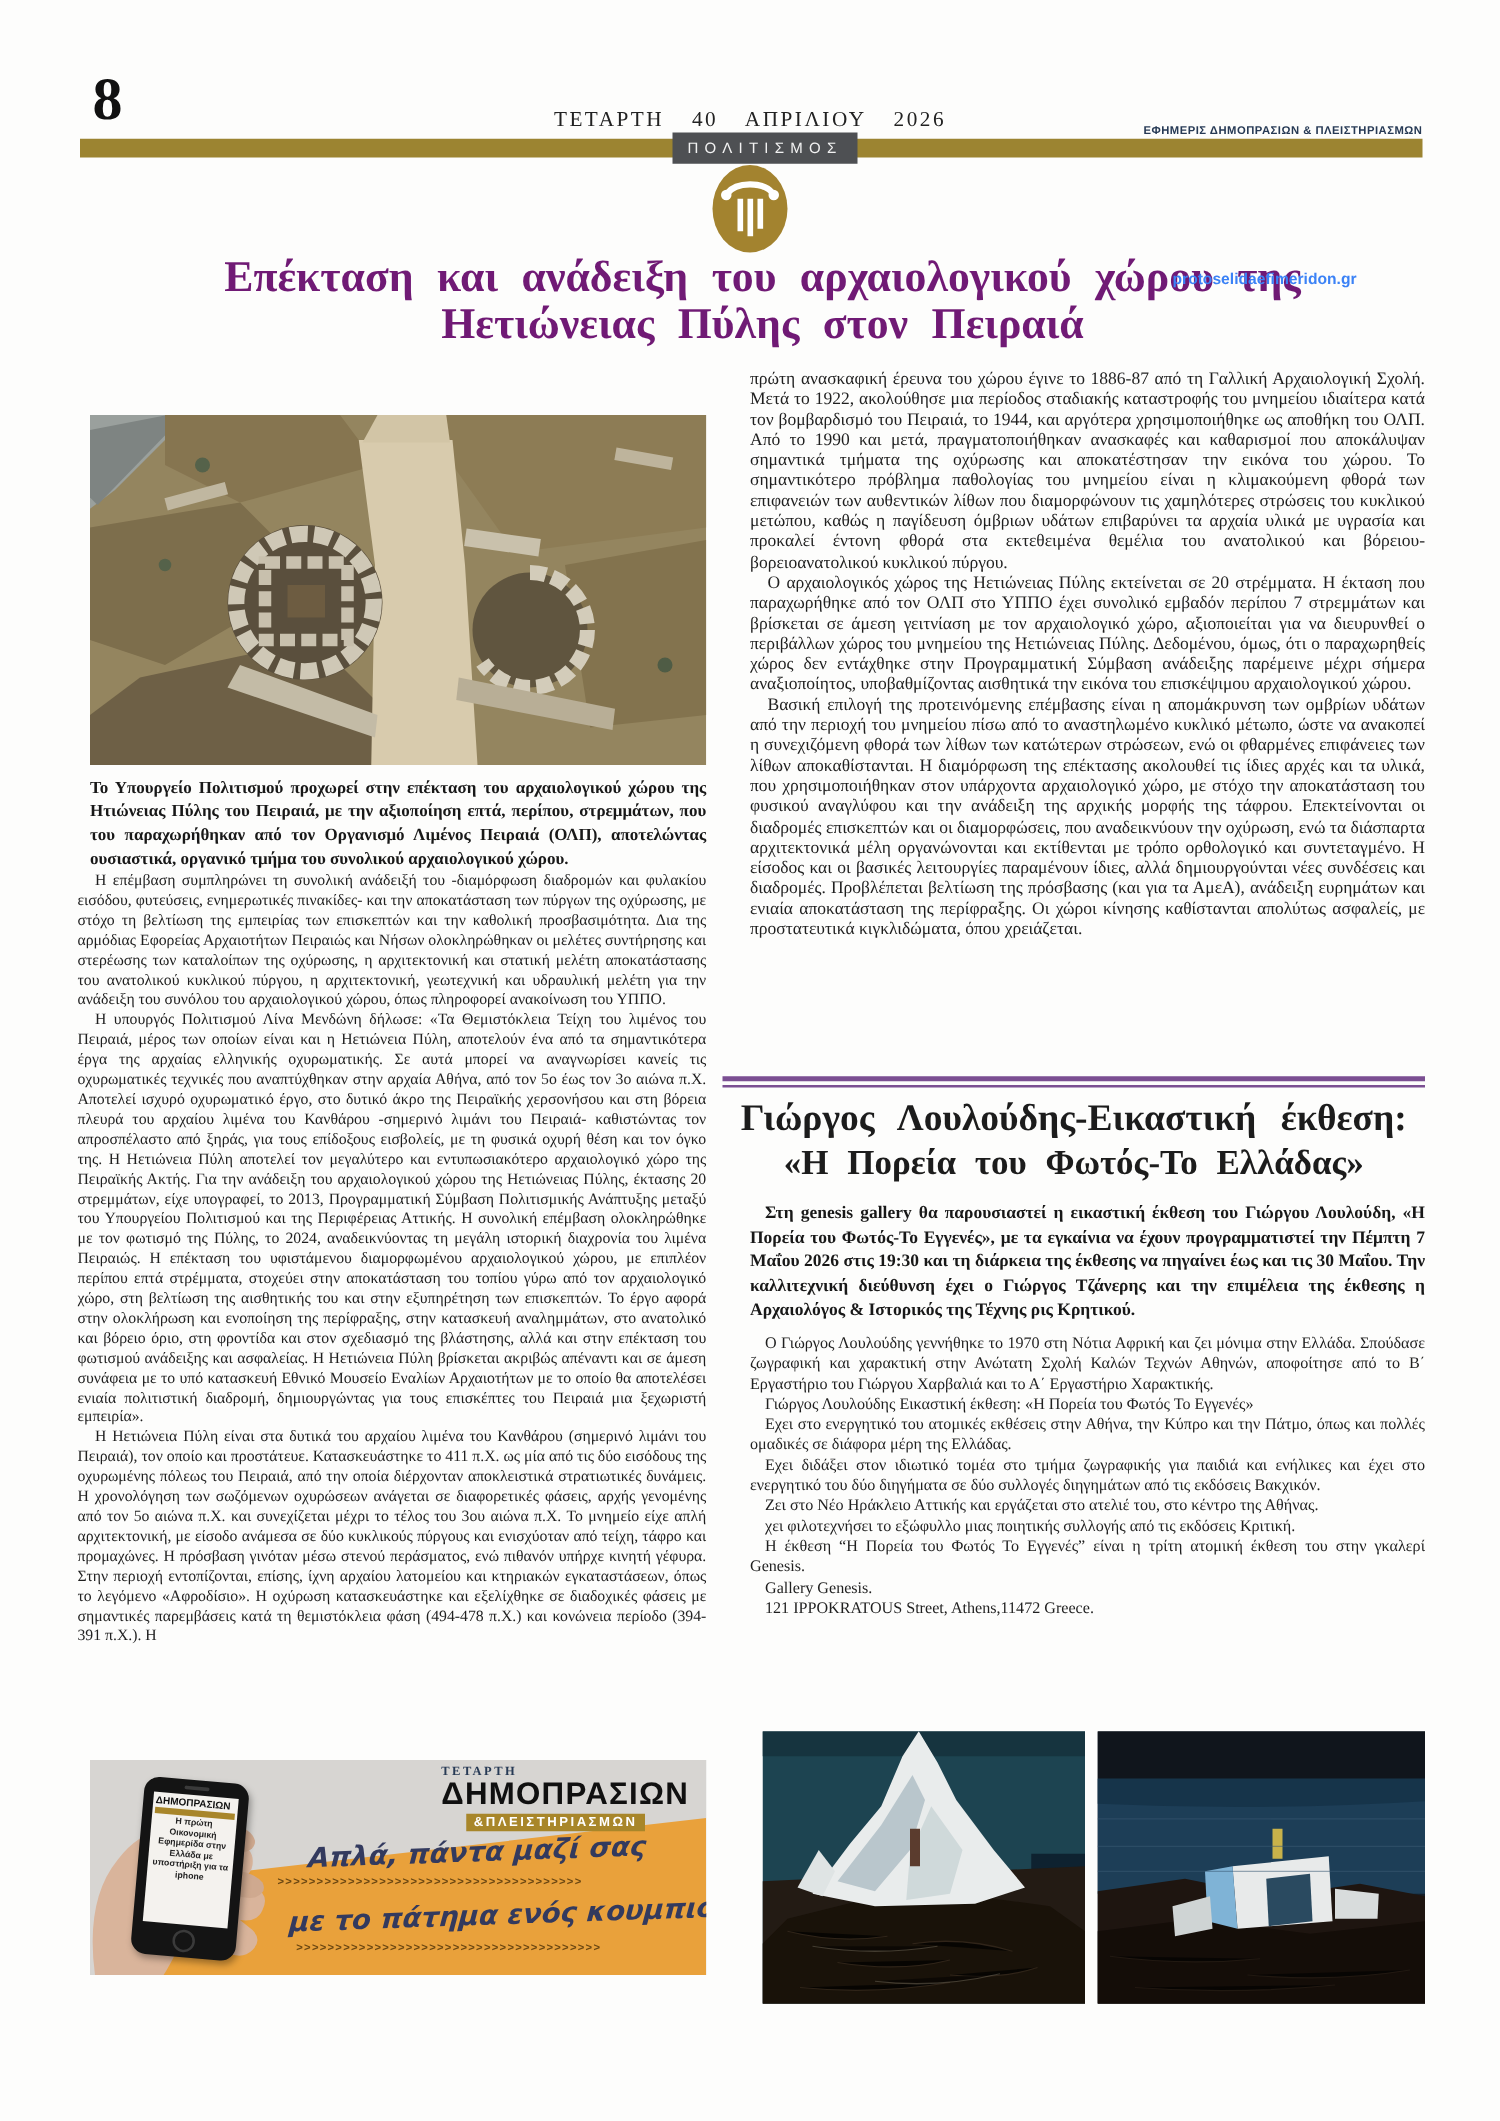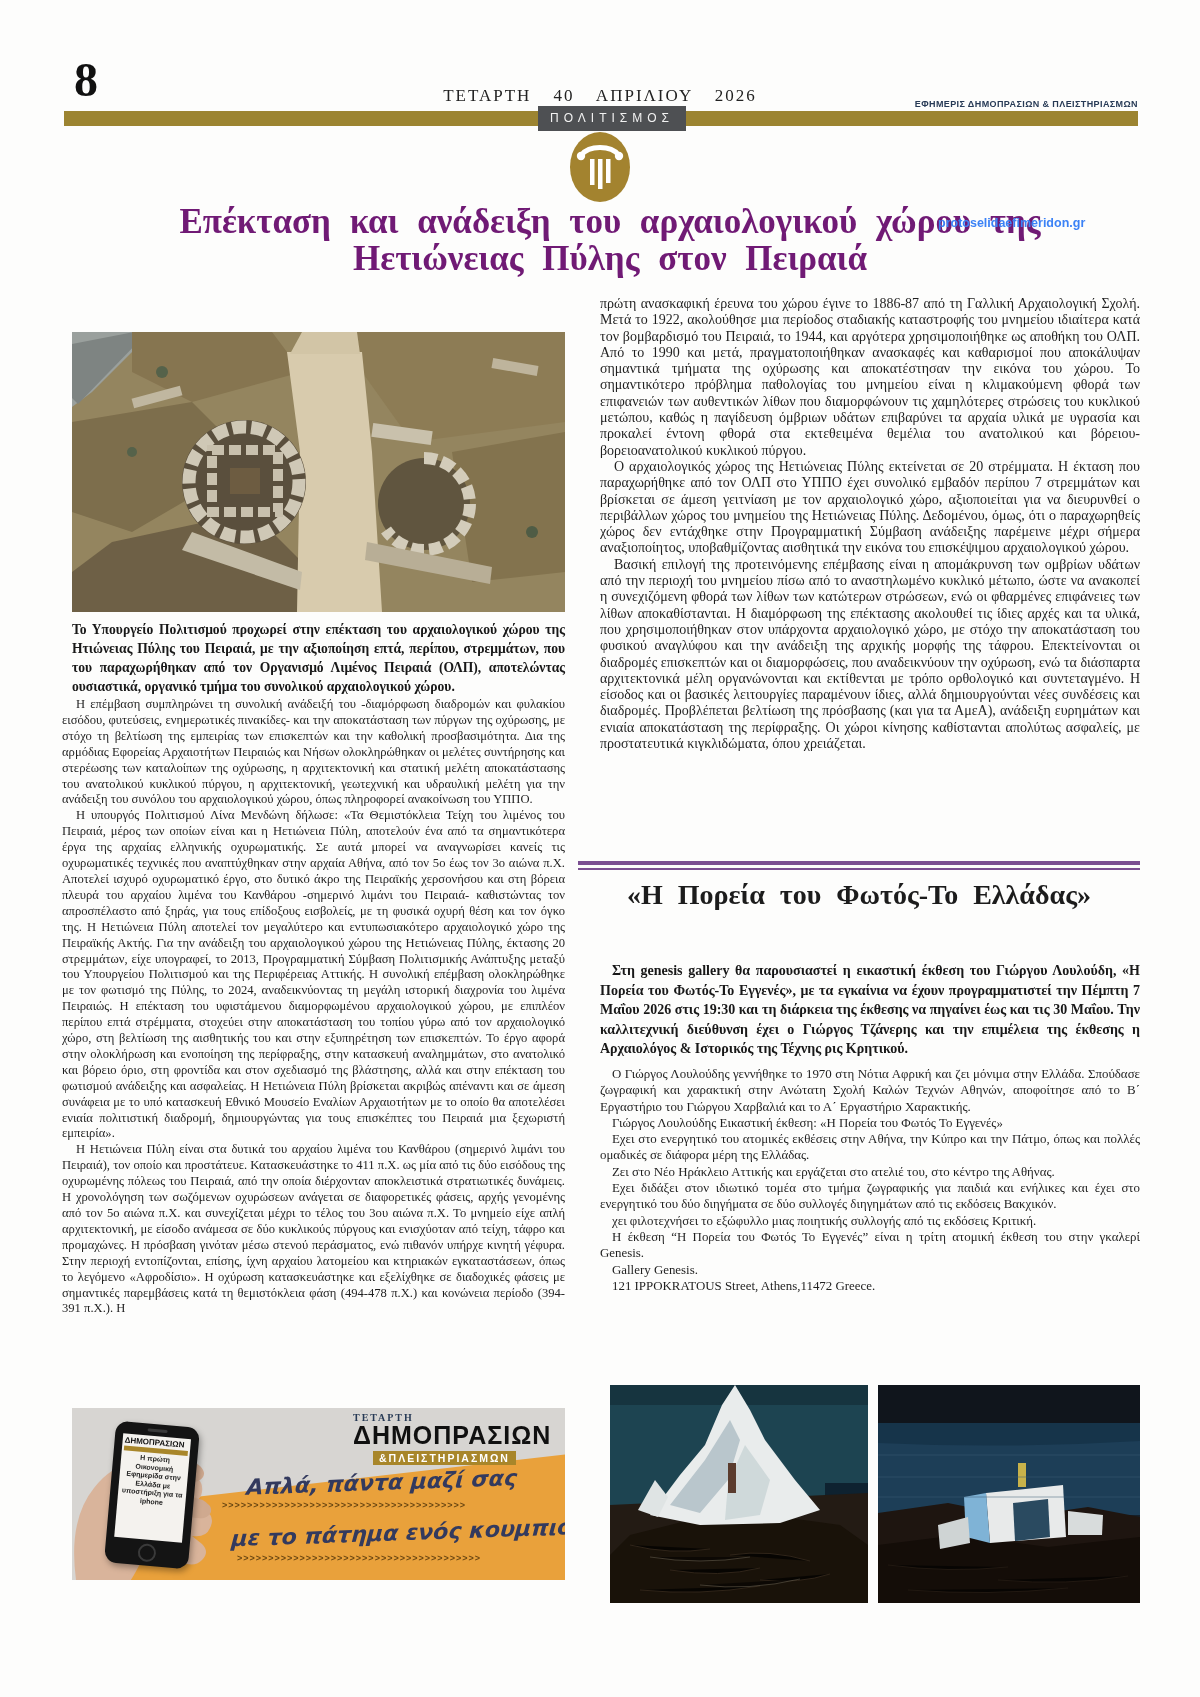--- a/index.html
+++ b/index.html
@@ -160,31 +160,32 @@
   </div>
 
   <div class="abs colR">
     <p class="noindent">πρώτη ανασκαφική έρευνα του χώρου έγινε το 1886-87 από τη Γαλλική Αρχαιολογική Σχολή. Μετά το 1922, ακολούθησε μια περίοδος σταδιακής καταστροφής του μνημείου ιδιαίτερα κατά τον βομβαρδισμό του Πειραιά, το 1944, και αργότερα χρησιμοποιήθηκε ως αποθήκη του ΟΛΠ. Από το 1990 και μετά, πραγματοποιήθηκαν ανασκαφές και καθαρισμοί που αποκάλυψαν σημαντικά τμήματα της οχύρωσης και αποκατέστησαν την εικόνα του χώρου. Το σημαντικότερο πρόβλημα παθολογίας του μνημείου είναι η κλιμακούμενη φθορά των επιφανειών των αυθεντικών λίθων που διαμορφώνουν τις χαμηλότερες στρώσεις του κυκλικού μετώπου, καθώς η παγίδευση όμβριων υδάτων επιβαρύνει τα αρχαία υλικά με υγρασία και προκαλεί έντονη φθορά στα εκτεθειμένα θεμέλια του ανατολικού και βόρειου-βορειοανατολικού κυκλικού πύργου.</p>
     <p>Ο αρχαιολογικός χώρος της Ηετιώνειας Πύλης εκτείνεται σε 20 στρέμματα. Η έκταση που παραχωρήθηκε από τον ΟΛΠ στο ΥΠΠΟ έχει συνολικό εμβαδόν περίπου 7 στρεμμάτων και βρίσκεται σε άμεση γειτνίαση με τον αρχαιολογικό χώρο, αξιοποιείται για να διευρυνθεί ο περιβάλλων χώρος του μνημείου της Ηετιώνειας Πύλης. Δεδομένου, όμως, ότι ο παραχωρηθείς χώρος δεν εντάχθηκε στην Προγραμματική Σύμβαση ανάδειξης παρέμεινε μέχρι σήμερα αναξιοποίητος, υποβαθμίζοντας αισθητικά την εικόνα του επισκέψιμου αρχαιολογικού χώρου.</p>
     <p>Βασική επιλογή της προτεινόμενης επέμβασης είναι η απομάκρυνση των ομβρίων υδάτων από την περιοχή του μνημείου πίσω από το αναστηλωμένο κυκλικό μέτωπο, ώστε να ανακοπεί η συνεχιζόμενη φθορά των λίθων των κατώτερων στρώσεων, ενώ οι φθαρμένες επιφάνειες των λίθων αποκαθίστανται. Η διαμόρφωση της επέκτασης ακολουθεί τις ίδιες αρχές και τα υλικά, που χρησιμοποιήθηκαν στον υπάρχοντα αρχαιολογικό χώρο, με στόχο την αποκατάσταση του φυσικού αναγλύφου και την ανάδειξη της αρχικής μορφής της τάφρου. Επεκτείνονται οι διαδρομές επισκεπτών και οι διαμορφώσεις, που αναδεικνύουν την οχύρωση, ενώ τα διάσπαρτα αρχιτεκτονικά μέλη οργανώνονται και εκτίθενται με τρόπο ορθολογικό και συντεταγμένο. Η είσοδος και οι βασικές λειτουργίες παραμένουν ίδιες, αλλά δημιουργούνται νέες συνδέσεις και διαδρομές. Προβλέπεται βελτίωση της πρόσβασης (και για τα ΑμεΑ), ανάδειξη ευρημάτων και ενιαία αποκατάσταση της περίφραξης. Οι χώροι κίνησης καθίστανται απολύτως ασφαλείς, με προστατευτικά κιγκλιδώματα, όπου χρειάζεται.</p>
   </div>
 
   <div class="abs divider2"></div>
   <div class="abs headline2">
+    <span class="h2l1">Γιώργος  Λουλούδης-Εικαστική  έκθεση:</span>
     <span class="h2l2">«Η Πορεία του Φωτός-Το Ελλάδας»</span>
   </div>
   <div class="abs lead2">
     <p>Στη genesis gallery θα παρουσιαστεί η εικαστική έκθεση του Γιώργου Λουλούδη, «Η Πορεία του Φωτός-Το Εγγενές», με τα εγκαίνια να έχουν προγραμματιστεί την Πέμπτη 7 Μαΐου 2026 στις 19:30 και τη διάρκεια της έκθεσης να πηγαίνει έως και τις 30 Μαΐου. Την καλλιτεχνική διεύθυνση έχει ο Γιώργος Τζάνερης και την επιμέλεια της έκθεσης η Αρχαιολόγος &amp; Ιστορικός της Τέχνης  ρις Κρητικού.</p>
   </div>
   <div class="abs colR2">
     <p>Ο Γιώργος Λουλούδης γεννήθηκε το 1970 στη Νότια Αφρική και ζει μόνιμα στην Ελλάδα. Σπούδασε ζωγραφική και χαρακτική στην Ανώτατη Σχολή Καλών Τεχνών Αθηνών, αποφοίτησε από το Β΄ Εργαστήριο του Γιώργου Χαρβαλιά και το Α΄ Εργαστήριο Χαρακτικής.</p>
     <p>Γιώργος Λουλούδης   Εικαστική έκθεση: «Η Πορεία του Φωτός   Το Εγγενές»</p>
     <p>Εχει στο ενεργητικό του ατομικές εκθέσεις στην Αθήνα, την Κύπρο και την Πάτμο, όπως και πολλές ομαδικές σε διάφορα μέρη της Ελλάδας.</p>
+    <p>Εχει διδάξει στον ιδιωτικό τομέα στο τμήμα ζωγραφικής για παιδιά και ενήλικες και έχει στο ενεργητικό του δύο διηγήματα σε δύο συλλογές διηγημάτων από τις εκδόσεις Βακχικόν.</p>
     <p>Ζει στο Νέο Ηράκλειο Αττικής και εργάζεται στο ατελιέ του, στο κέντρο της Αθήνας.</p>
-    <p>Εχει διδάξει στον ιδιωτικό τομέα στο τμήμα ζωγραφικής για παιδιά και ενήλικες και έχει στο ενεργητικό του δύο διηγήματα σε δύο συλλογές διηγημάτων από τις εκδόσεις Βακχικόν.</p>
     <p>χει φιλοτεχνήσει το εξώφυλλο μιας ποιητικής συλλογής από τις εκδόσεις Κριτική.</p>
     <p>Η έκθεση “Η Πορεία του Φωτός   Το Εγγενές” είναι η τρίτη ατομική έκθεση του στην γκαλερί Genesis.</p>
     <p>Gallery Genesis.</p>
     <p>121 IPPOKRATOUS Street, Athens,11472 Greece.</p>
   </div>
 
   <svg class="abs painting paintingL" viewBox="0 0 258 218" preserveAspectRatio="none">
     <rect width="258" height="218" fill="#1d4451"></rect>
     <rect y="0" width="258" height="20" fill="#16343f"></rect>
     <rect x="215" y="98" width="43" height="16" fill="#0e2230"></rect>

